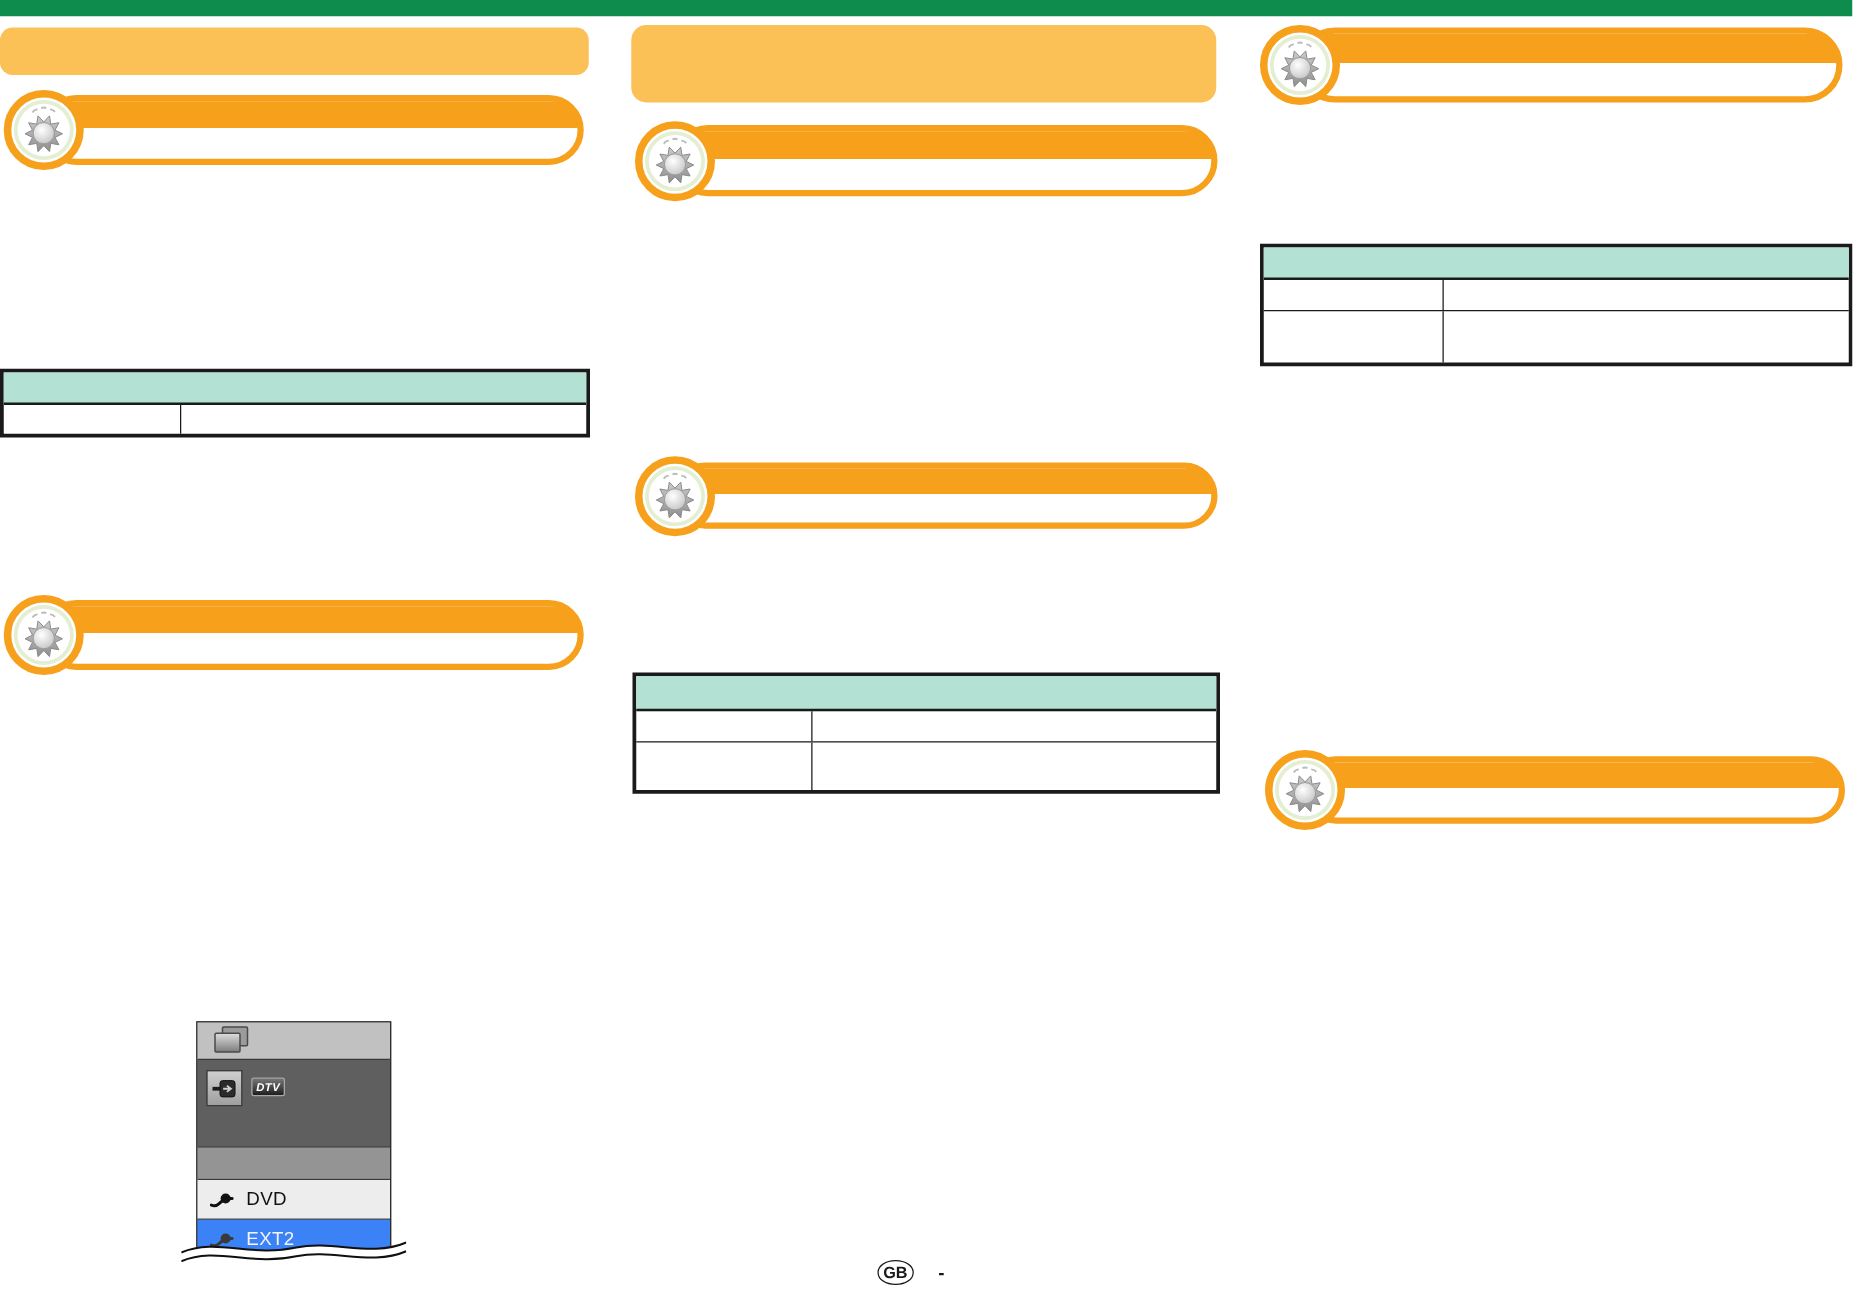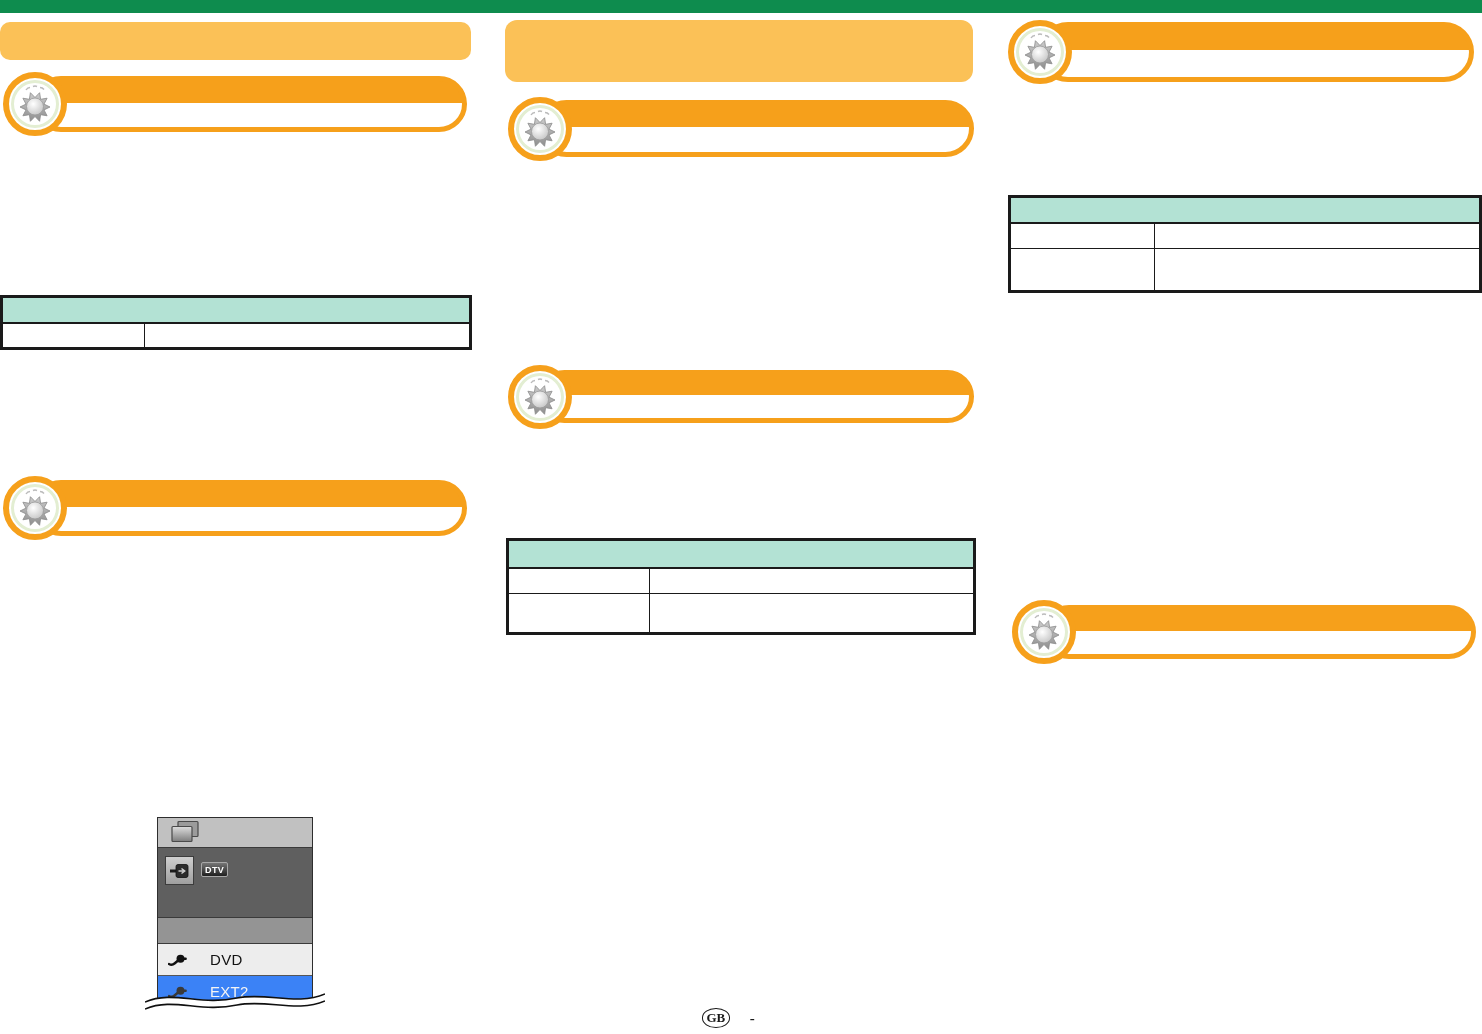--- a/index.html
+++ b/index.html
@@ -36,30 +36,30 @@
   .tbl .td1{border-right:1px solid #1a1a1a;}
   
   .osd{position:absolute;left:157px;top:817px;width:156px;height:191px;box-sizing:border-box;
        border:1px solid #2e2e2e;background:#5f5f5f;}
   .osd .band{position:relative;box-sizing:border-box;width:100%;}
   .osd .b1{height:30px;background:#c1c1c1;border-bottom:1px solid #3a3a3a;display:flex;align-items:center;}
   .osd .b2{height:69px;background:#5f5f5f;}
   .osd .b3{height:26px;background:#949494;border-top:1px solid #3a3a3a;}
   .osd .b4{height:32px;background:#ededed;border-top:1px solid #3a3a3a;display:flex;align-items:center;color:#111;}
   .osd .b5{height:32px;background:#3b82f6;border-top:1px solid #565656;display:flex;align-items:center;color:#f4f4f4;}
-  .osd .rowlabel{font-size:15px;margin-left:22px;letter-spacing:.3px;}
+  .osd .rowlabel{font-size:15px;margin-left:9px;letter-spacing:.3px;}
   .insq{position:absolute;left:7px;top:8px;width:29px;height:29px;box-sizing:border-box;
         background:linear-gradient(#cfcfcf,#9f9f9f);border:1px solid #3c3c3c;
         display:flex;align-items:center;justify-content:center;}
   .dtv{position:absolute;left:43px;top:14px;height:15px;box-sizing:border-box;padding:1px 3px;
        background:linear-gradient(#767676,#1f1f1f);border:1px solid #a8a8a8;border-radius:2px;
-       color:#fff;font-size:9px;font-weight:bold;letter-spacing:.4px;line-height:12px;}
+       color:#fff;font-size:9px;font-weight:bold;letter-spacing:.4px;line-height:12px;font-style:italic;}
   .plug20{width:20px;height:12px;flex:none;margin-left:10px;}
   
-  .footer{position:absolute;left:702px;top:1006px;height:24px;display:flex;align-items:center;gap:20px;color:#1a1a1a;font-family:Liberation Serif, serif;}
+  .footer{position:absolute;left:702px;top:1006px;height:24px;display:flex;align-items:center;gap:20px;color:#1a1a1a;}
   .gboval{display:inline-block;border:1.6px solid #1a1a1a;border-radius:50%;padding:1.5px 3.5px;
           font-size:13px;line-height:1.1;font-weight:600;}
   .dash{font-size:15px;font-weight:700;}
   svg{display:block;}
 </style>
 </head>
 <body>
 
 <svg width="0" height="0" style="position:absolute" aria-hidden="true">
   <defs>

